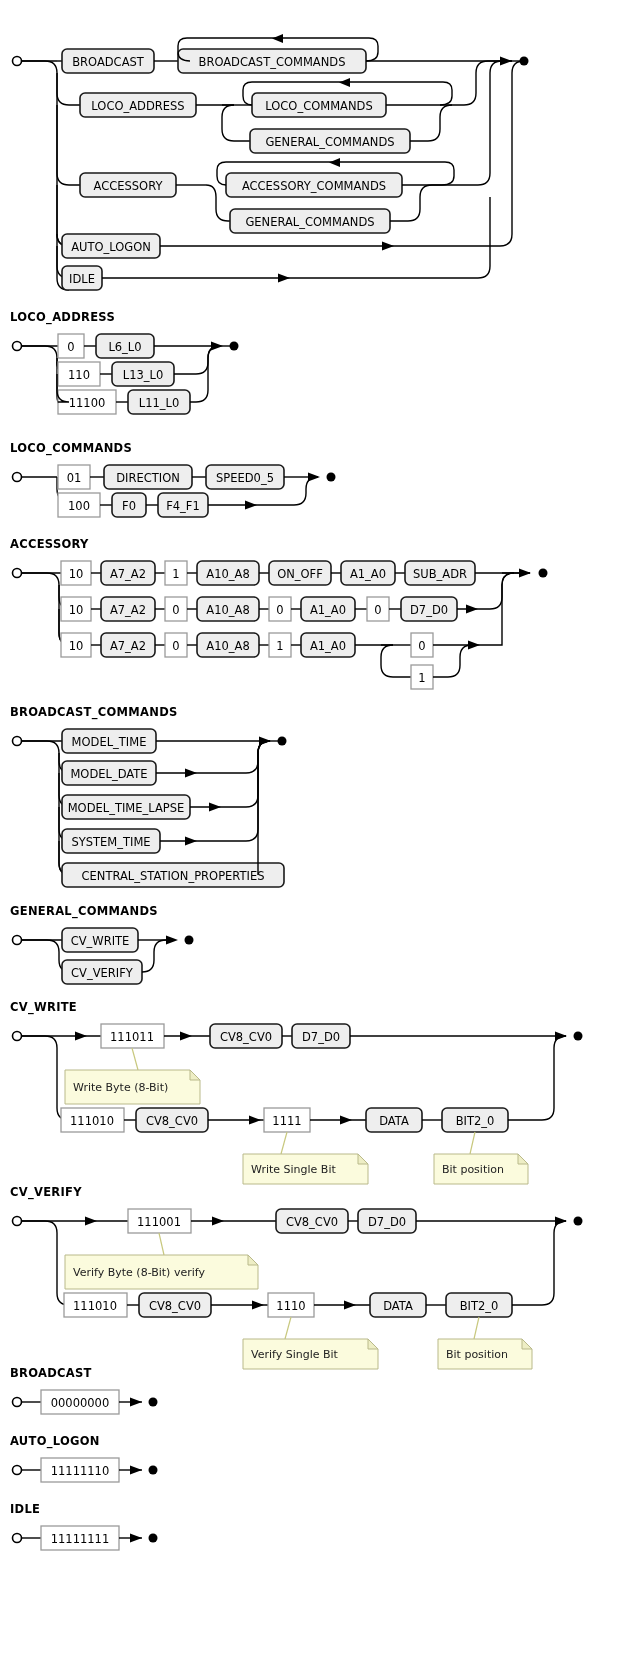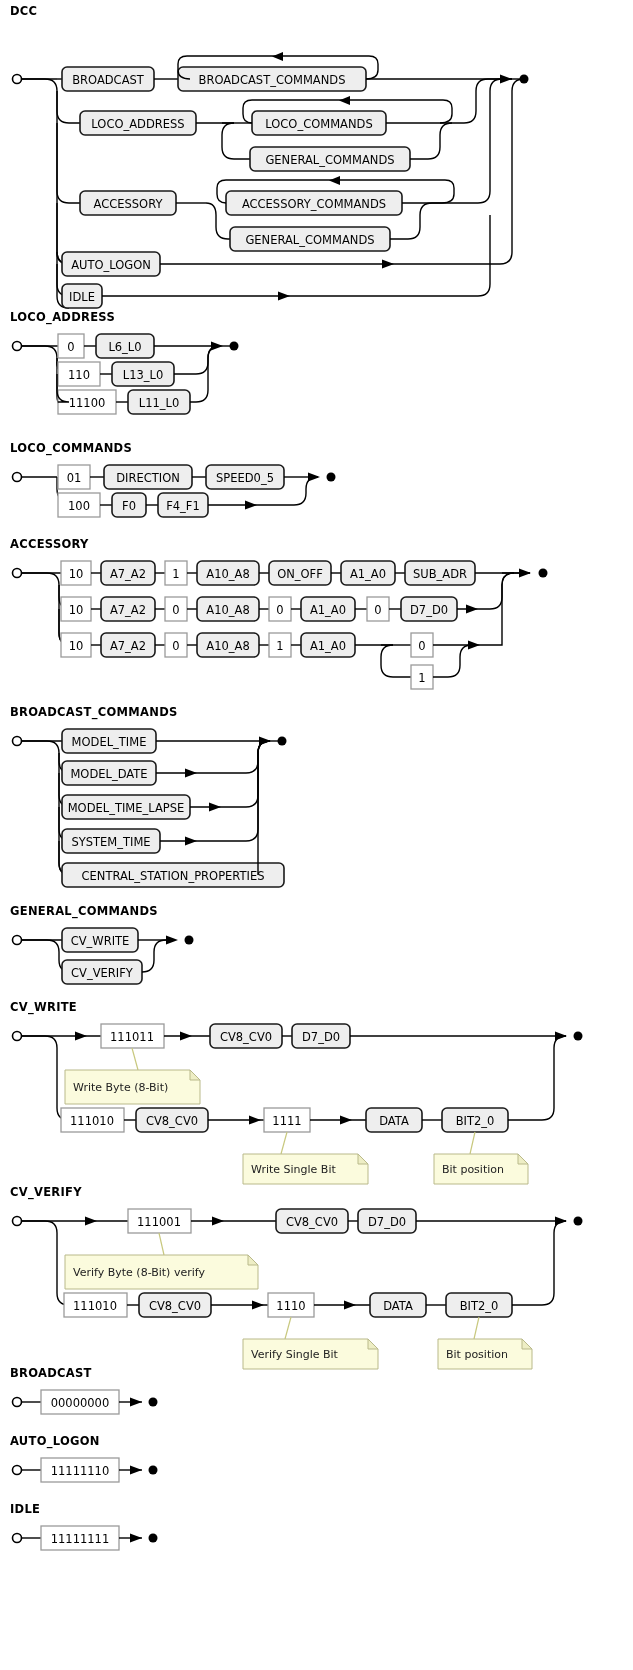--- a/index.html
+++ b/index.html
@@ -34,21 +34,20 @@
     font-family:"DejaVu Sans","Liberation Sans",sans-serif;
     font-size:11px;fill:#222;dominant-baseline:middle;text-anchor:start;
   }
 </style>
 </head>
 <body>
 
 <div id="page">
 
   <section class="rule" style="top:4px;left:0;">
-    <div class="rule-title">DCC</div>
     <svg width="633" height="278" viewBox="0 0 633 278">
 
       <circle class="ep-open" cx="17" cy="57" r="4.5"></circle>
       <path class="ln" d="M21.5 57 H 45 Q 57 57 57 69 V 274 Q 57 286 69 286"></path>
       <path class="ln" d="M21.5 57 H 57"></path>
 
       <path class="ln" d="M57 57 H 62"></path>
 
       <g class="nonterm">
         <rect x="62" y="45" width="92" height="24" rx="5"></rect>

